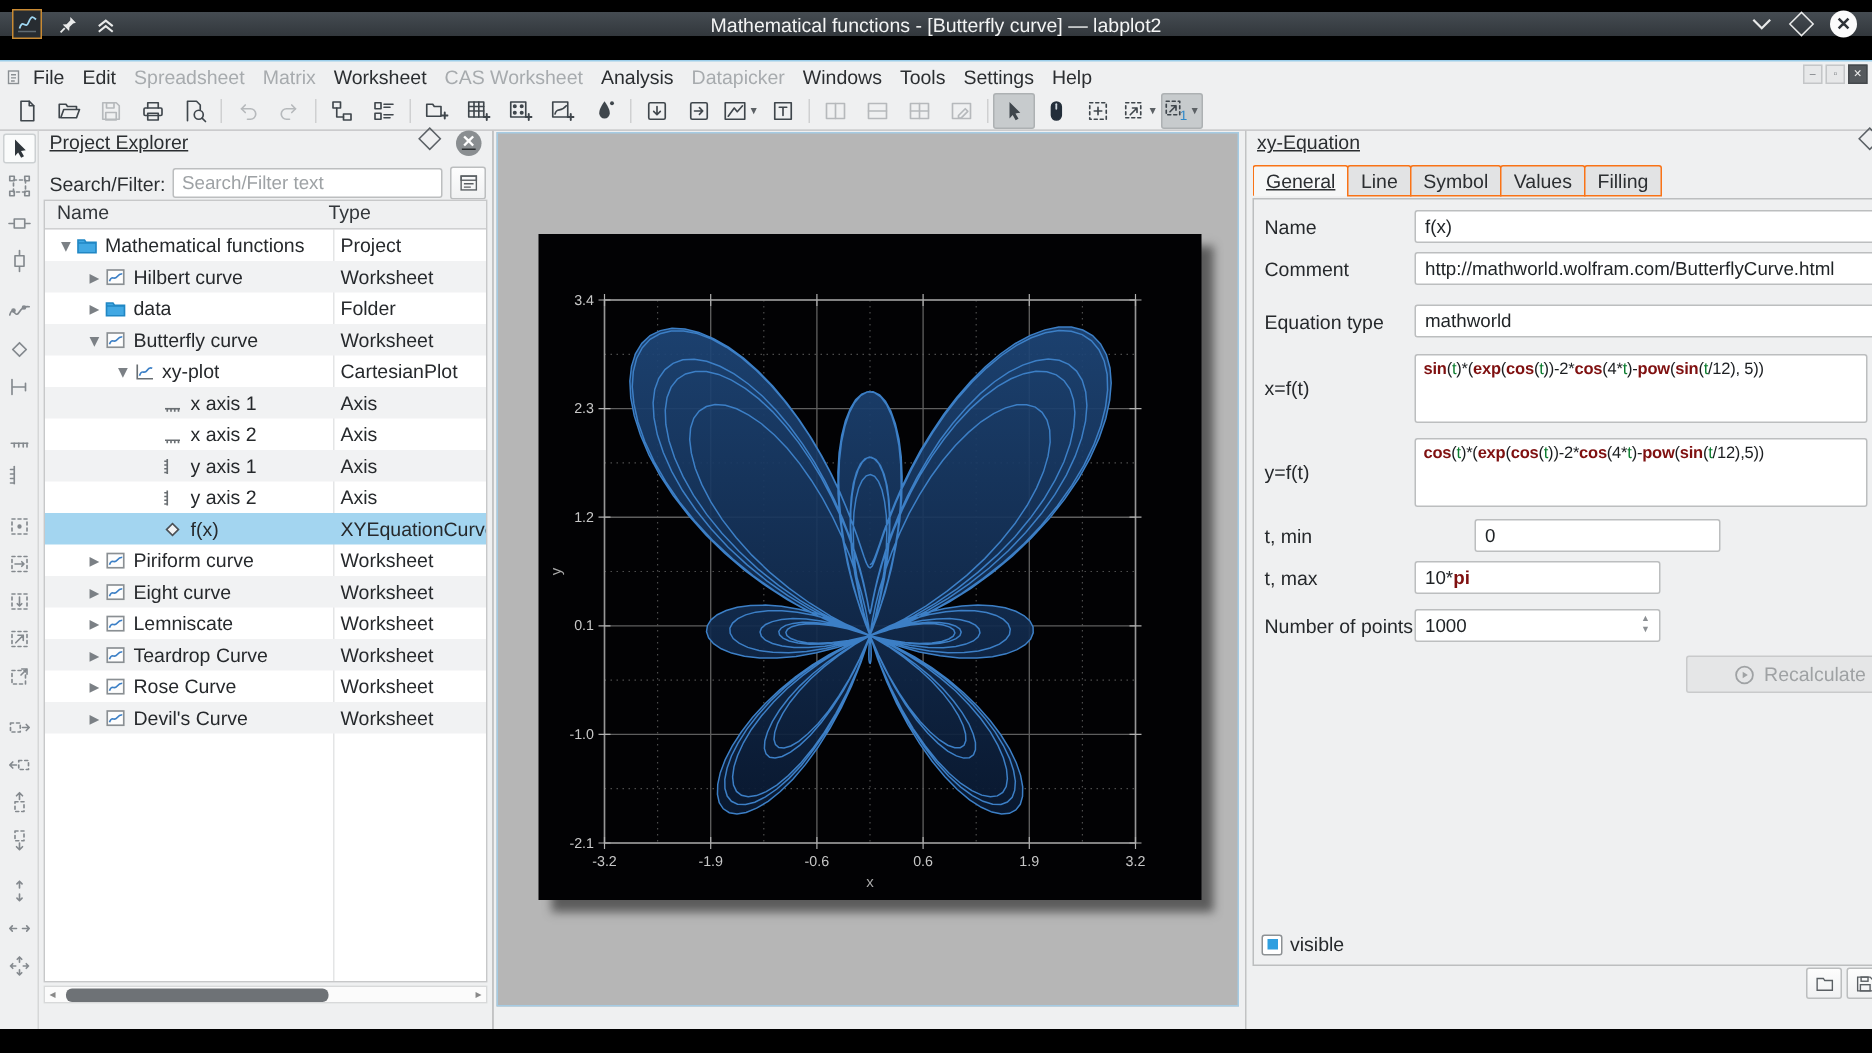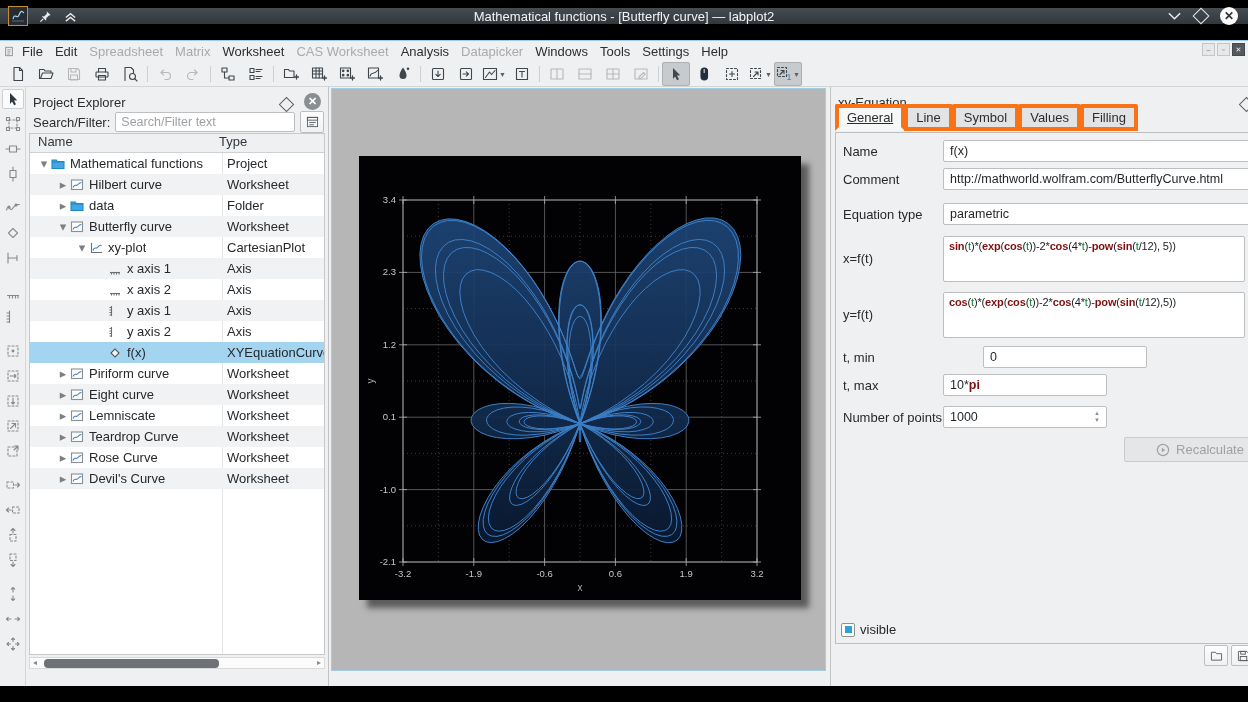--- a/index.html
+++ b/index.html
@@ -42,21 +42,21 @@
   
   .vtoolbar{position:absolute;left:0;top:87px;width:26px;height:599px;background:#eff0f1;border-right:1px solid #d6d7d8;
     display:flex;flex-direction:column;align-items:center;padding-top:2px;gap:5px;box-sizing:border-box;}
   .vtool-btn{width:22px;height:20px;display:flex;align-items:center;justify-content:center;color:#84898e;border-radius:2px;flex:none;}
   .vtool-btn.pressed{background:#fafbfb;border:1px solid #ccd0d2;color:#2f363c;box-sizing:border-box;}
   .vgap{height:4px;flex:none;}
 
   
   .dock-left{position:absolute;left:26px;top:87px;width:303px;height:599px;background:#eff0f1;border-right:1px solid #c2c3c4;box-sizing:border-box;}
   .dock-right{position:absolute;left:830px;top:87px;width:458px;height:599px;background:#eff0f1;border-left:1px solid #c2c3c4;box-sizing:border-box;}
-  .dock-header{height:23px;display:flex;align-items:flex-end;padding:0 7px;font-size:13px;color:#2b2e31;}
+  .dock-header{height:23px;display:flex;align-items:flex-start;padding:0 7px;font-size:13px;color:#2b2e31;text-decoration:underline;}
   .dock-header .title{flex:1;}
   .float-diamond{width:9px;height:9px;border:1.3px solid #5b6065;transform:rotate(45deg);margin-right:12px;}
   .close-circle{width:17px;height:17px;border-radius:50%;background:#8a8e91;color:#fff;font-size:11px;font-weight:bold;
     display:flex;align-items:center;justify-content:center;line-height:1;}
 
   
   .search-row{display:flex;align-items:center;padding:1px 4px 2px 7px;gap:5px;font-size:13px;color:#2b2e31;}
   .search-input{flex:1;height:20px;background:#fff;border:1px solid #bcbebf;border-radius:2px;font-size:12.5px;padding:0 5px;
     color:#26292c;font-family:"Liberation Sans",sans-serif;box-sizing:border-box;min-width:0;}
   .search-input::placeholder{color:#9ea2a5;}
@@ -86,21 +86,21 @@
   .mdi{position:absolute;left:329px;top:87px;width:501px;height:599px;background:#eff0f1;}
   .ws-window{position:absolute;left:2px;top:1px;width:495px;height:583px;background:#b6b6b6;border:1px solid #a5cbe3;box-sizing:border-box;}
   .ws-page{position:absolute;left:27px;top:67px;width:442px;height:444px;background:#020204;
     box-shadow:8px 8px 6px rgba(75,75,75,0.85);}
   .ws-page svg{display:block;}
   .tick{font-size:9.5px;fill:#c7c7c7;font-family:"Liberation Sans",sans-serif;}
   .atitle{font-size:10px;fill:#a9a9a9;font-family:"Liberation Sans",sans-serif;}
 
   
   .tabs{display:flex;padding-left:4px;height:21px;align-items:flex-end;}
-  .tab{border:4px solid #f97316;background:#e2e3e4;padding:2px 8px 2px;font-size:13px;color:#2b2e31;margin-right:-1px;
+  .tab{border:1px solid #f97316;background:#e2e3e4;padding:2px 8px 2px;font-size:13px;color:#2b2e31;margin-right:-1px;
     border-radius:2px 2px 0 0;}
   .tab.active{background:#f6f7f7;border-bottom-color:#f6f7f7;text-decoration:underline;}
   .pframe{position:absolute;left:4px;right:4px;top:45px;bottom:42px;border:1px solid #bcbebf;background:#eff0f1;}
   .prow{display:flex;align-items:center;padding:3px 7px 3px 7px;font-size:13px;color:#26292c;}
   .plabel{width:100px;flex:none;}
   .pinput{flex:1;height:20px;background:#fff;border:1px solid #bcbebf;border-radius:2px;display:flex;align-items:center;
     padding:0 6px;font-size:12.5px;color:#1f2326;overflow:hidden;white-space:nowrap;min-width:0;}
   .combobox{justify-content:space-between;}
   .cb-caret{font-size:8px;color:#6a6f73;}
   .eqrow{display:flex;align-items:flex-start;padding:2px 7px;font-size:13px;color:#26292c;}
@@ -815,21 +815,21 @@
         <span class="plabel">Name</span>
         <span class="pinput">f(x)</span>
       </div>
       <div class="prow">
         <span class="plabel">Comment</span>
         <span class="pinput">http://mathworld.wolfram.com/ButterflyCurve.html</span>
       </div>
       <div class="prow" style="margin-top:7px;">
         <span class="plabel">Equation type</span>
         <span class="pinput combobox">
-          <span>parametric</span>
+          <span>mathworld</span>
           <span class="cb-caret">▾</span>
         </span>
       </div>
       <div class="eqrow" style="margin-top:6px;">
         <span class="plabel">x=f(t)</span>
         <span class="eqbox" id="eq-x"><span class="fn">sin</span>(<span class="vt">t</span>)*(<span class="fn">exp</span>(<span class="fn">cos</span>(<span class="vt">t</span>))-2*<span class="fn">cos</span>(4*<span class="vt">t</span>)-<span class="fn">pow</span>(<span class="fn">sin</span>(<span class="vt">t</span>/12), 5))</span>
         <span class="eqside">
           <span class="aa-btn">Aa</span>
           <span class="pi-btn">π</span>
         </span>

